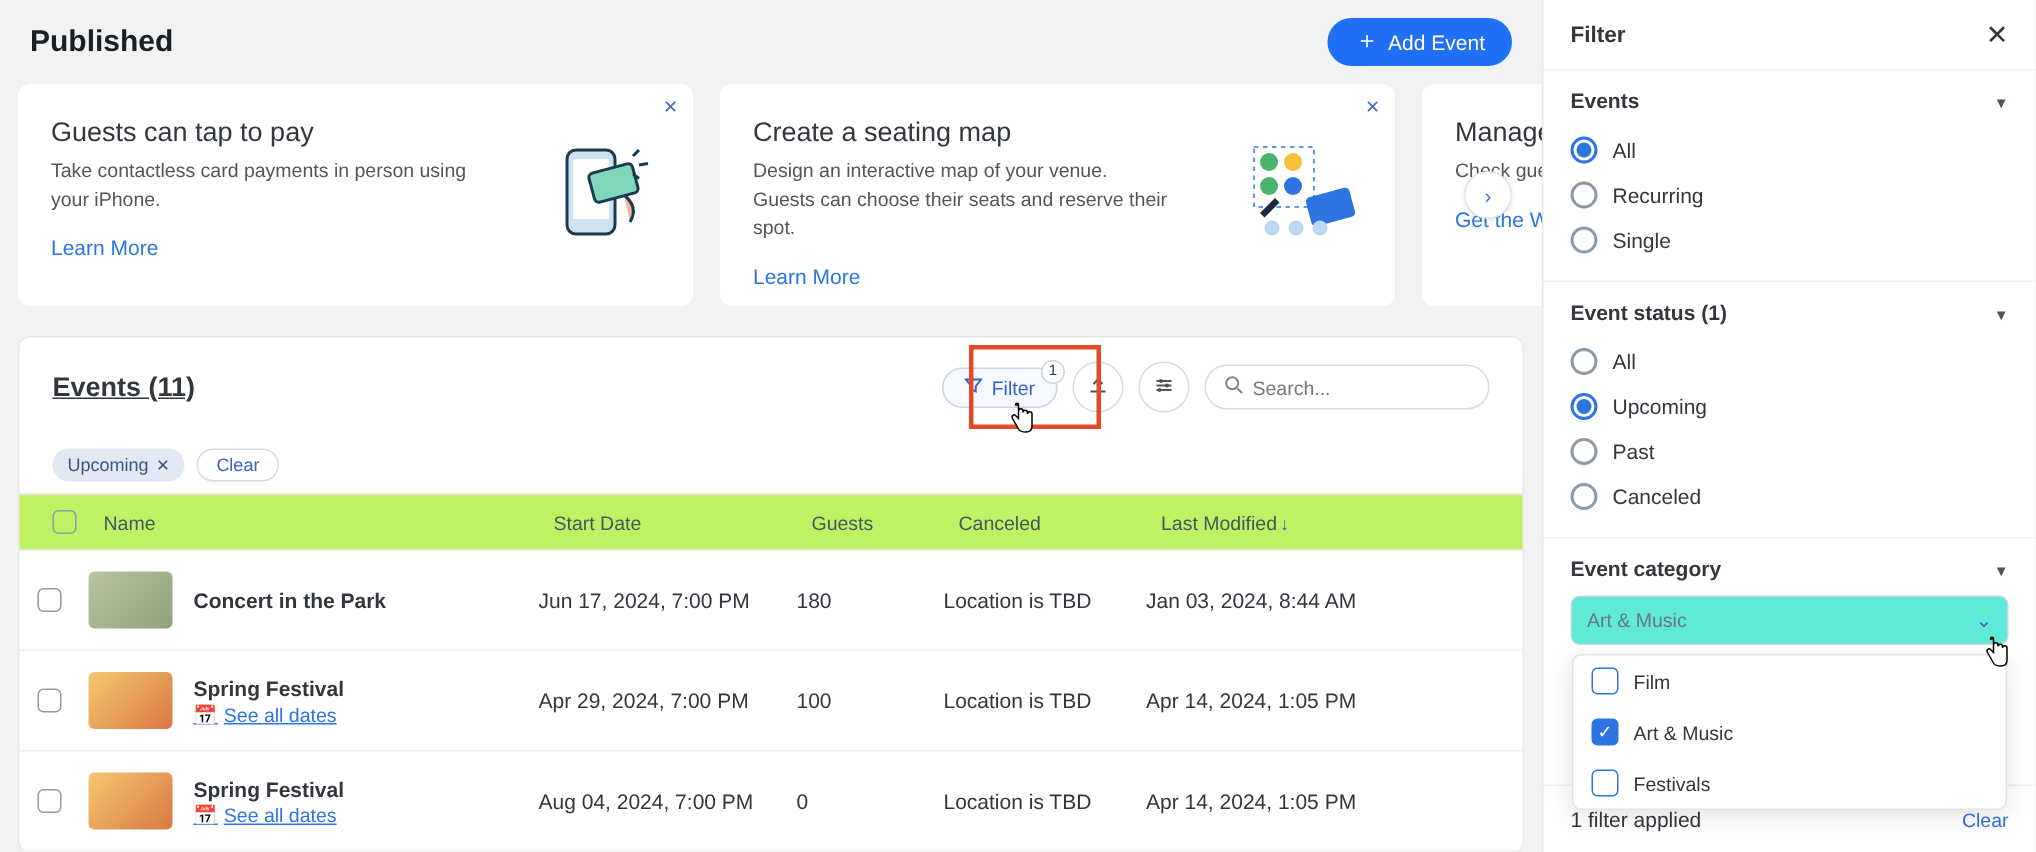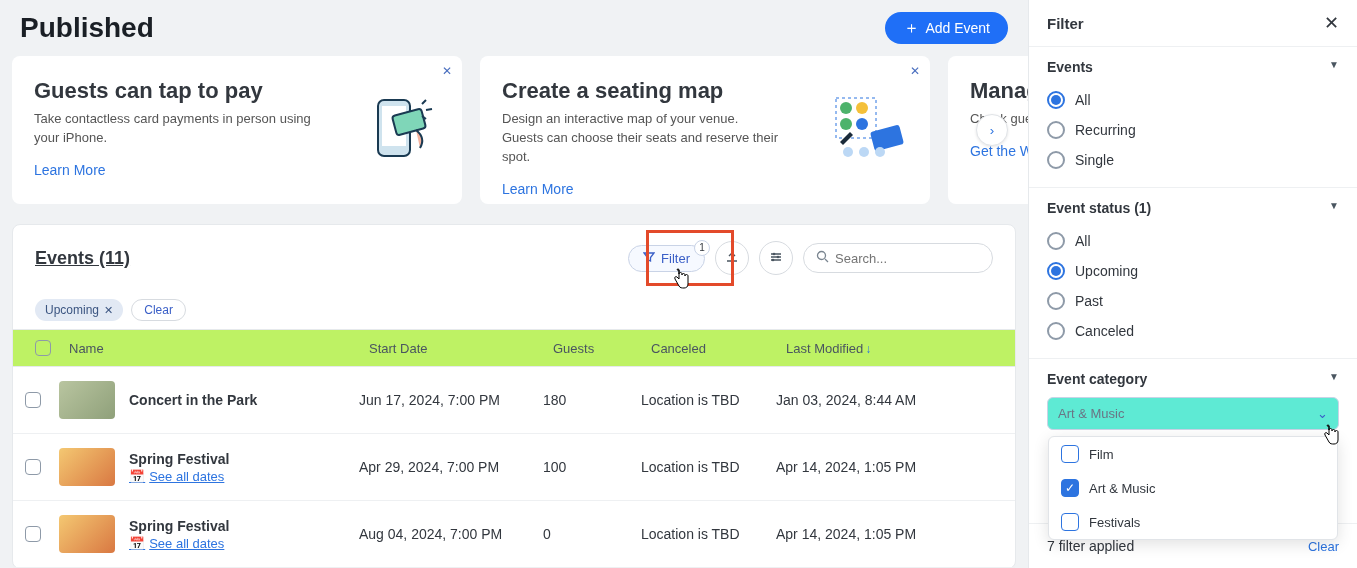--- a/index.html
+++ b/index.html
@@ -1,28 +1,28 @@
 <!DOCTYPE html>
 <html><head>
 <meta charset="utf-8">
 <style>
 * { box-sizing: border-box; margin: 0; padding: 0; }
 body { font-family: -apple-system, BlinkMacSystemFont, "Segoe UI", Helvetica, Arial, sans-serif; font-size: 14px; color: #32373e; background: #f0f2f4; width: 1357px; height: 568px; overflow: hidden; position: relative; }
 
 .main-area { position: absolute; left: 0; top: 0; width: 1028px; height: 568px; padding: 0; }
 .header-row { display: flex; align-items: center; justify-content: space-between; padding: 12px 20px; }
-.page-title { font-size: 28px; font-weight: 700; color: #1a1f25; }
+.page-title { font-size: 20px; font-weight: 700; color: #1a1f25; }
 .add-btn { background: #1f6ff7; color: #fff; border: none; border-radius: 20px; padding: 8px 18px; font-size: 14px; font-weight: 500; display: flex; align-items: center; gap: 6px; cursor: pointer; }
 .add-btn .plus { font-size: 16px; line-height: 1; }
 
 .cards-row { display: flex; gap: 18px; padding: 0 12px; position: relative; }
 .card { background: #fff; border-radius: 8px; padding: 22px; position: relative; flex: 0 0 450px; height: 148px; display: flex; justify-content: space-between; }
 .card.third { flex: 0 0 300px; }
 .card-close { position: absolute; top: 8px; right: 10px; color: #4a6fbf; font-size: 12px; cursor: pointer; background: none; border: none; }
-.card-title { font-size: 22px; font-weight: 700; margin-bottom: 6px; }
+.card-title { font-size: 18px; font-weight: 400; margin-bottom: 6px; }
 .card-desc { font-size: 13px; color: #555; line-height: 1.45; max-width: 280px; }
 .card-link { color: #2d74e0; font-size: 14px; margin-top: 14px; display: inline-block; cursor: pointer; }
 .card-img { width: 80px; height: 80px; flex-shrink: 0; align-self: center; }
 .carousel-next { position: absolute; right: 20px; top: 50%; transform: translateY(-50%); width: 32px; height: 32px; border-radius: 50%; background: #fff; border: 1px solid #e1e4e8; display: flex; align-items: center; justify-content: center; cursor: pointer; color: #2d74e0; box-shadow: 0 1px 3px rgba(0,0,0,0.1); }
 
 .events-panel { background: #fff; margin: 20px 12px 0; border-radius: 8px; border: 1px solid #e6e9ec; }
 .events-header { display: flex; align-items: center; justify-content: space-between; padding: 16px 22px; }
 .events-count { font-size: 18px; font-weight: 700; text-decoration: underline; }
 .events-actions { display: flex; align-items: center; gap: 10px; }
 .filter-chip { border: 1px solid #c9d3e6; background: #f6f9ff; color: #3a5fc7; border-radius: 18px; padding: 5px 14px; font-size: 13px; display: flex; align-items: center; gap: 6px; cursor: pointer; position: relative; }
@@ -38,38 +38,38 @@
 .chips-row { padding: 8px 22px; display: flex; gap: 8px; align-items: center; }
 .tag-chip { background: #e2e9f4; color: #3b5581; border-radius: 14px; padding: 4px 10px; font-size: 12px; display: flex; align-items: center; gap: 5px; }
 .tag-chip .x { cursor: pointer; font-size: 11px; }
 .clear-chip { border: 1px solid #d7dbe0; background: #fff; color: #3a5fc7; border-radius: 14px; padding: 3px 12px; font-size: 12px; cursor: pointer; }
 
 .table-head { background: #bef264; display: flex; padding: 10px 22px; font-size: 13px; color: #4a5560; border-top: 1px solid #e6e9ec; border-bottom: 1px solid #e6e9ec; align-items: center; }
 .row { display: flex; padding: 14px 12px; border-bottom: 1px solid #eef0f2; align-items: center; }
 .col-check { width: 34px; }
 .col-name { flex: 0 0 300px; display: flex; align-items: center; gap: 14px; }
 .col-start { flex: 0 0 172px; }
-.col-guests { flex: 0 0 98px; margin-left: 12px; }
+.col-guests { flex: 0 0 98px; }
 .col-location { flex: 0 0 135px; }
 .col-modified { flex: 1; }
 .thumb { width: 56px; height: 38px; border-radius: 4px; background: linear-gradient(135deg,#b9c5a0,#8fa07a); flex-shrink: 0; }
 .thumb.fest { background: linear-gradient(135deg,#f4c872,#d97842); }
 .ev-name { font-weight: 700; font-size: 14px; }
 .see-dates { color: #2d74e0; text-decoration: underline; font-size: 13px; display: flex; align-items: center; gap: 4px; margin-top: 2px; }
 .cal-icon { color: #2d74e0; }
 .chk { width: 16px; height: 16px; border: 1.5px solid #8e9aa8; border-radius: 4px; }
 .sort-arrow { color: #2d74e0; margin-left: 2px; font-size: 12px; }
 
 
 .filter-panel { position: absolute; right: 0; top: 0; width: 329px; height: 568px; background: #fff; border-left: 1px solid #e6e9ec; display: flex; flex-direction: column; }
 .fp-head { display: flex; justify-content: space-between; align-items: center; padding: 12px 18px; }
 .fp-head h3 { font-size: 15px; font-weight: 700; }
 .fp-close { background: none; border: none; font-size: 18px; cursor: pointer; color: #32373e; }
 .fp-section { padding: 12px 18px; border-top: 1px solid #eef0f2; }
-.fp-sec-head { display: flex; justify-content: space-between; align-items: flex-start; font-weight: 600; font-size: 14px; margin-bottom: 10px; cursor: pointer; }
+.fp-sec-head { display: flex; justify-content: space-between; align-items: flex-end; font-weight: 600; font-size: 14px; margin-bottom: 10px; cursor: pointer; }
 .fp-sec-head .tri { font-size: 10px; color: #4a5560; }
 .radio-row { display: flex; align-items: center; gap: 10px; padding: 6px 0; cursor: pointer; }
 .radio { width: 18px; height: 18px; border: 2px solid #8e9aa8; border-radius: 50%; display: flex; align-items: center; justify-content: center; flex-shrink: 0; }
 .radio.sel { border-color: #2d74e0; }
 .radio.sel::after { content: ""; width: 10px; height: 10px; background: #2d74e0; border-radius: 50%; }
 .cat-select { border: 1px solid #c9d3e6; background: #5eead4; border-radius: 6px; padding: 8px 10px; display: flex; justify-content: space-between; align-items: center; color: #6a7585; font-size: 13px; cursor: pointer; position: relative; }
 .cat-dropdown { position: absolute; left: 0; right: 0; top: 38px; background: #fff; border: 1px solid #e1e4e8; border-radius: 6px; box-shadow: 0 4px 16px rgba(0,0,0,0.12); z-index: 10; }
 .cat-opt { display: flex; align-items: center; gap: 10px; padding: 8px 12px; cursor: pointer; color: #32373e; }
 .cbox { width: 18px; height: 18px; border: 1.5px solid #2d74e0; border-radius: 4px; display: flex; align-items: center; justify-content: center; flex-shrink: 0; }
 .cbox.checked { background: #2d74e0; color: #fff; font-size: 12px; }
@@ -334,16 +334,16 @@
           </div>
         <div class="cat-opt">
             <span class="cbox"></span>
             <span>Festivals</span>
           </div>
       </div>
     </div>
   </div>
 
   <div class="fp-footer">
-    <span>7 filter applied</span>
+    <span>1 filter applied</span>
     <a class="fp-clear">Clear</a>
   </div>
 </div>
 
 </body></html>

